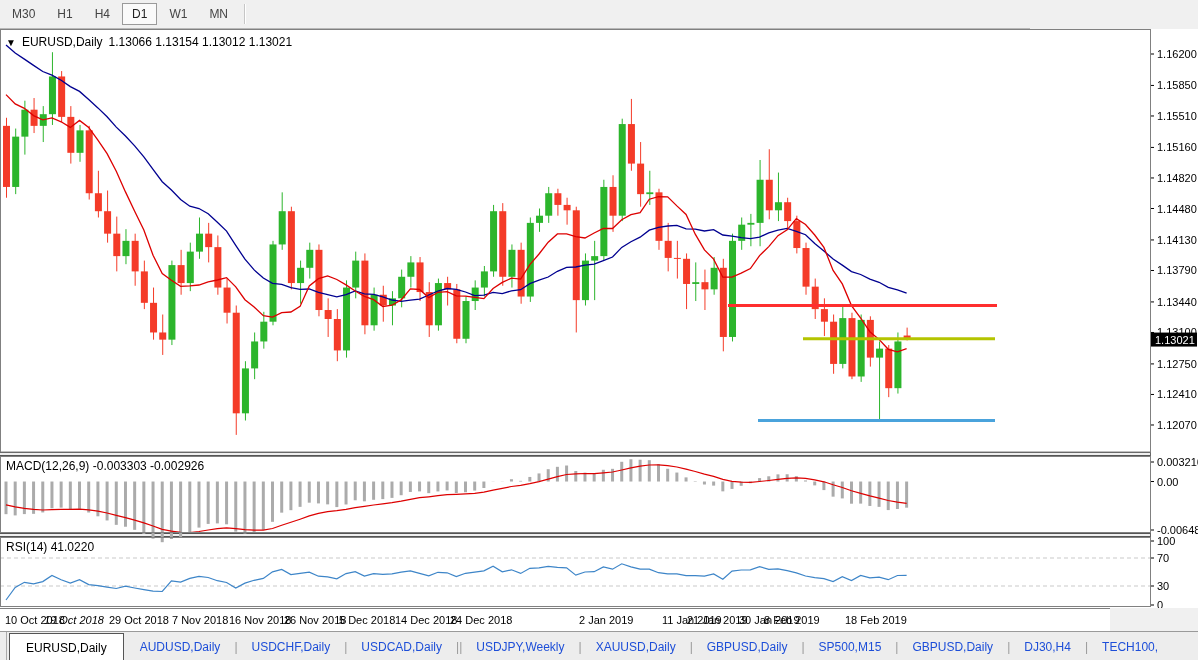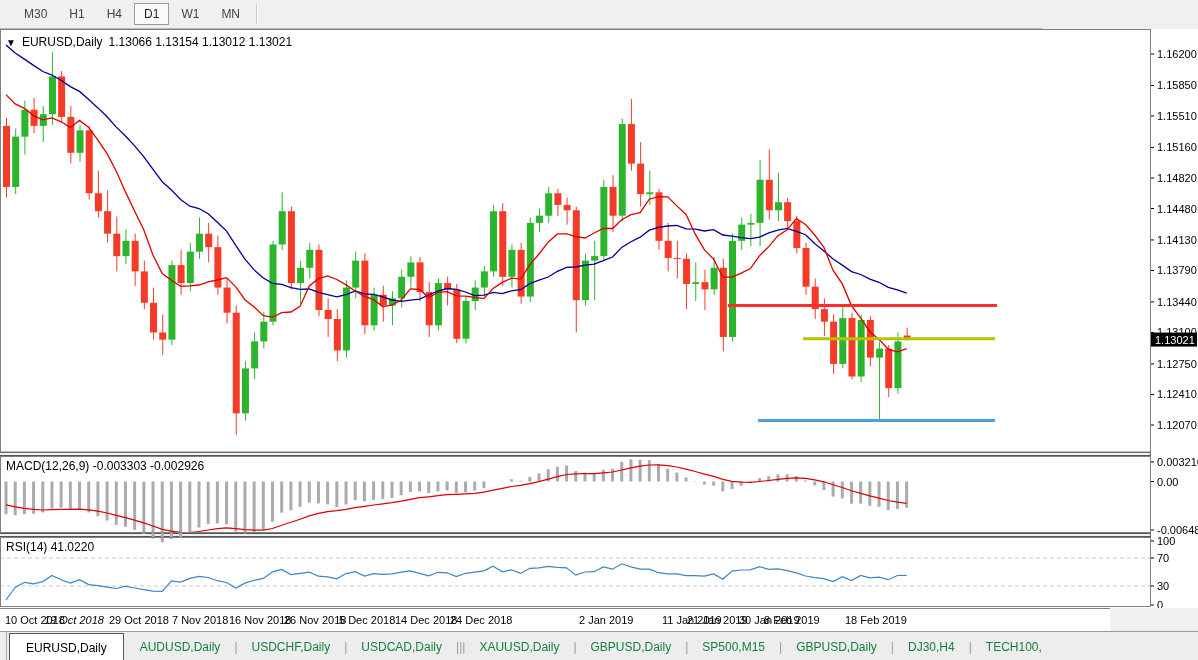--- a/index.html
+++ b/index.html
@@ -1,20 +1,20 @@
 <!DOCTYPE html>
 <html><head>
 <meta charset="utf-8">
 <style>
   html,body{margin:0;padding:0;background:#f0f0f0;font-family:"Liberation Sans",sans-serif;}
   #app{position:relative;width:1198px;height:660px;background:#f0f0f0;overflow:hidden;}
 
   
   #toolbar{position:absolute;left:0;top:0;width:1030px;height:28px;background:#f0f0f0;
-           border-bottom:1px solid #b8b8b8;display:flex;align-items:center;padding-left:12px;}
+           border-bottom:1px solid #b8b8b8;display:flex;align-items:center;}
   .tfbtn{font-size:12px;color:#444;padding:3px 9px;margin-left:2px;border:1px solid transparent;cursor:default;}
   .tfbtn.active{background:#fafafa;border:1px solid #9a9a9a;color:#222;}
   .tb-sep{width:1px;height:20px;background:#c6c6c6;border-right:1px solid #fff;margin:0 6px;}
 
   
   #chartframe{position:absolute;left:0;top:29px;width:1198px;height:579px;background:#fff;}
   #chartsvg{position:absolute;left:0;top:0;}
 
   .overlay-label{position:absolute;font-size:12px;color:#000;white-space:pre;}
   #maintitle{left:6px;top:6px;display:flex;align-items:center;gap:6px;}
@@ -22,21 +22,21 @@
 
   
   #dateaxis{position:absolute;left:0;top:608px;width:1110px;height:23px;background:#fff;
             border-top:1px solid #808080;}
   .datelabel{position:absolute;top:5px;font-size:11px;color:#000;white-space:nowrap;}
 
   
   #tabbar{position:absolute;left:0;top:631px;width:1198px;height:29px;background:#ededed;
           border-top:1px solid #9a9a9a;display:flex;align-items:stretch;}
   #tabbar .edge-notch{width:6px;border-right:1px solid #aaa;}
-  .symtab{display:flex;align-items:center;padding:0 14px;font-size:12px;color:#15803d;white-space:nowrap;}
+  .symtab{display:flex;align-items:center;padding:0 14px;font-size:12px;color:#1d4ed8;white-space:nowrap;}
   .symtab.active{background:#fff;border:1px solid #555;border-bottom:none;color:#000;margin:1px 2px 0 2px;padding:0 16px;}
   .tabdiv{display:flex;align-items:center;color:#999;font-size:12px;}
 </style>
 </head>
 <body>
 
 <div id="app">
 
   <div id="toolbar">
       <span class="tfbtn">M30</span>
@@ -448,20 +448,21 @@
   <div id="tabbar">
     <div class="edge-notch"></div>
   <span class="symtab active">EURUSD,Daily</span>
       <span class="symtab">AUDUSD,Daily</span>
       <span class="tabdiv">|</span>
       <span class="symtab">USDCHF,Daily</span>
       <span class="tabdiv">|</span>
       <span class="symtab">USDCAD,Daily</span>
       <span class="tabdiv">|</span>
       <span class="tabdiv">|</span>
+      <span class="symtab">USDJPY,Weekly</span>
       <span class="tabdiv">|</span>
       <span class="symtab">XAUUSD,Daily</span>
       <span class="tabdiv">|</span>
       <span class="symtab">GBPUSD,Daily</span>
       <span class="tabdiv">|</span>
       <span class="symtab">SP500,M15</span>
       <span class="tabdiv">|</span>
       <span class="symtab">GBPUSD,Daily</span>
       <span class="tabdiv">|</span>
       <span class="symtab">DJ30,H4</span>

